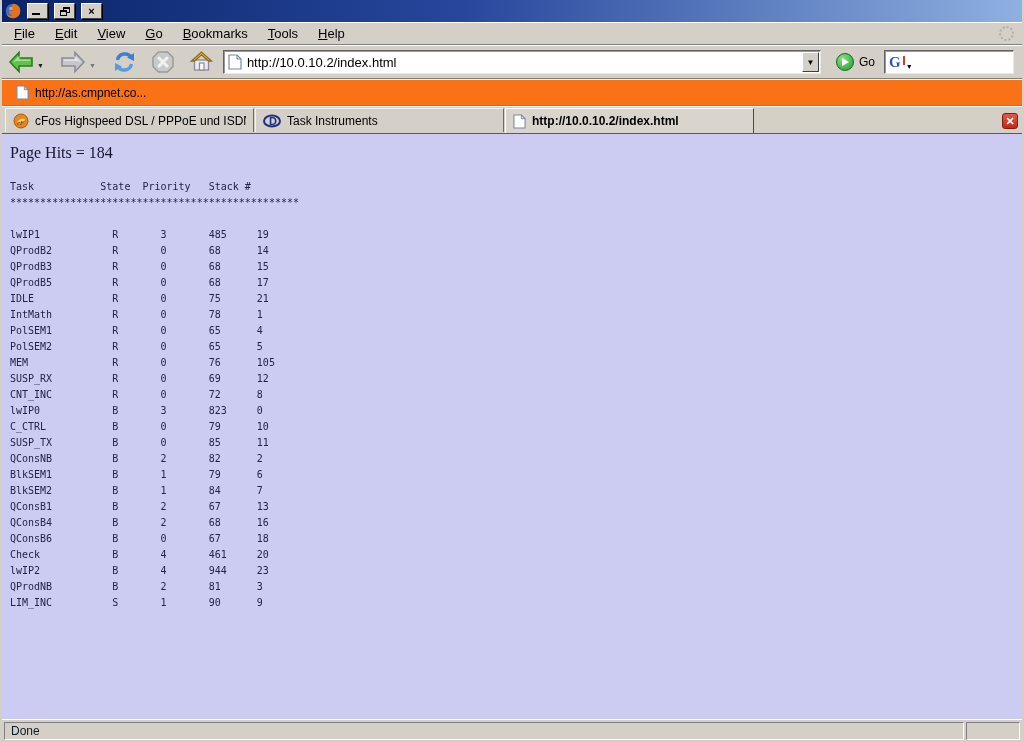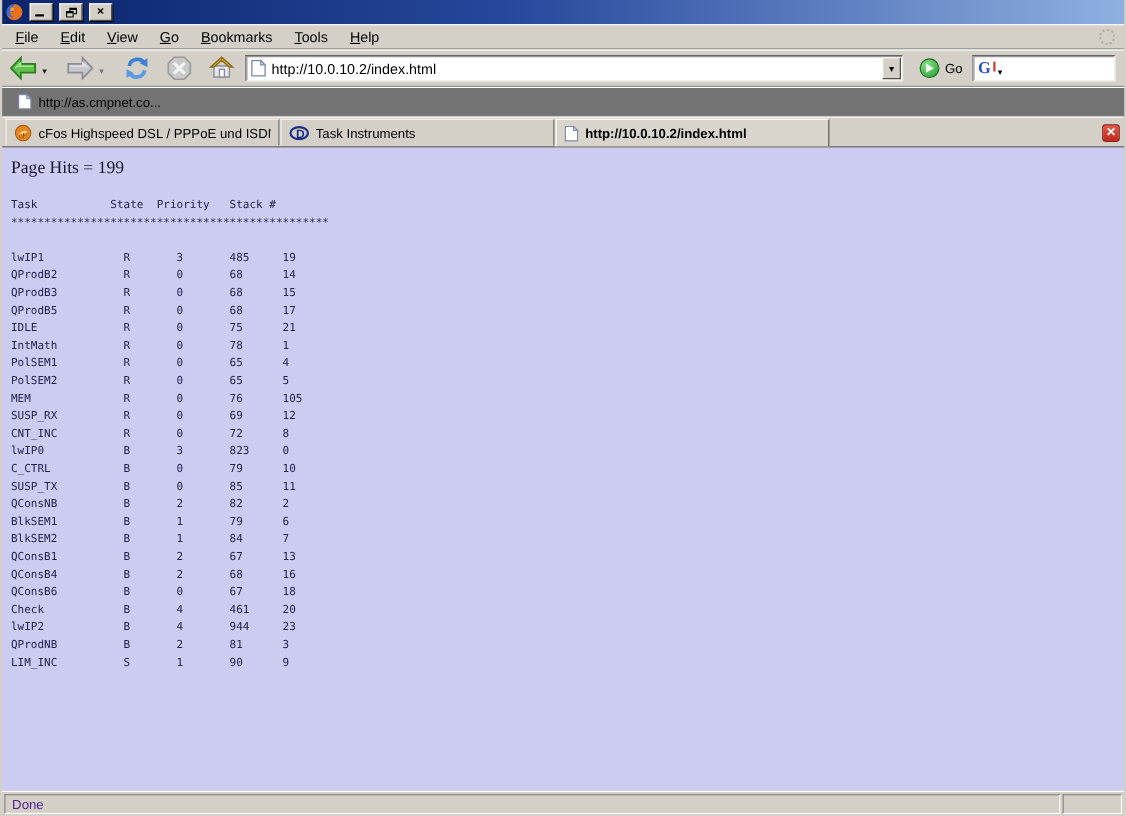--- a/index.html
+++ b/index.html
@@ -59,21 +59,21 @@
   .searchbox { width:130px; height:24px; background:#fff; display:flex; align-items:center; gap:1px;
                border:1px solid; border-color:#636363 #e8e8e8 #e8e8e8 #636363;
                box-shadow:inset 1px 1px 0 #9a9a9a; padding-left:4px; }
   .g-logo { font-family:"Liberation Serif",serif; font-weight:bold; font-size:15px; color:#2b50c8;
             position:relative; line-height:1; }
   .g-accent { width:2px; height:9px; background:#d03c2a; margin:-4px 0 0 1px; }
   .g-caret { font-size:7px; color:#000; margin-top:8px; }
 
   
   .bookmarksbar { height:27px; flex:0 0 27px; display:flex; align-items:center; gap:6px;
-                  padding-left:10px; background:#737373; border-top:1px solid #fff; border-bottom:1px solid #808080; }
+                  padding-left:10px; background:#f97316; border-top:1px solid #fff; border-bottom:1px solid #808080; }
   .bookmark-item { display:flex; align-items:center; gap:6px; font-size:12px; color:#000; padding:2px 4px; }
 
   
   .tabbar { height:28px; flex:0 0 28px; display:flex; align-items:flex-end; gap:1px;
             padding:3px 4px 0 3px; background:#d4d0c8; border-top:1px solid #fff;
             border-bottom:1px solid #5a5a5a; position:relative; }
   .tab { width:249px; height:24px; display:flex; align-items:center; gap:6px; padding:0 7px;
          background:#d4d0c8; border:1px solid; border-color:#f4f2ee #6a6a6a #6a6a6a #f4f2ee;
          border-bottom:none; font-size:12px; color:#000; overflow:hidden; }
   .tab .tab-label { white-space:nowrap; overflow:hidden; text-overflow:clip; }
@@ -87,21 +87,21 @@
   
   .content { flex:1; background:#ccccf2; overflow:hidden; padding:10px 0 0 8px; }
   .page-hits { font-family:"Liberation Serif",serif; font-size:16px; color:#15152e; }
   .task-pre { margin-top:17px; font-family:"DejaVu Sans Mono","Liberation Mono",monospace;
               font-size:10px; line-height:16px; color:#22224e; white-space:pre; }
 
   
   .statusbar { height:23px; flex:0 0 23px; display:flex; gap:2px; padding:2px;
                background:#d4d0c8; border-top:1px solid #fff; }
   .status-panel { border:1px solid; border-color:#808080 #fff #fff #808080;
-                  display:flex; align-items:center; font-size:12px; color:#4c1d95; }
+                  display:flex; align-items:center; font-size:12px; color:#0f172a; }
   .status-main { flex:1; padding-left:6px; }
   .status-right { width:54px; }
 
   svg { display:block; }
 </style>
 </head>
 <body>
 
 <div class="window">
 
@@ -249,21 +249,21 @@
           </span>
           <span class="tab-label">http://10.0.10.2/index.html</span>
         </div>
       </span>
     <span class="tab-close">
         <span>✕</span>
       </span>
   </div>
 
   <div class="content">
-    <div class="page-hits">Page Hits = 199</div>
+    <div class="page-hits">Page Hits = 184</div>
     <pre class="task-pre" id="task-table">Task           State  Priority   Stack #
 ************************************************
 
 lwIP1            R       3       485     19
 QProdB2          R       0       68      14
 QProdB3          R       0       68      15
 QProdB5          R       0       68      17
 IDLE             R       0       75      21
 IntMath          R       0       78      1
 PolSEM1          R       0       65      4

